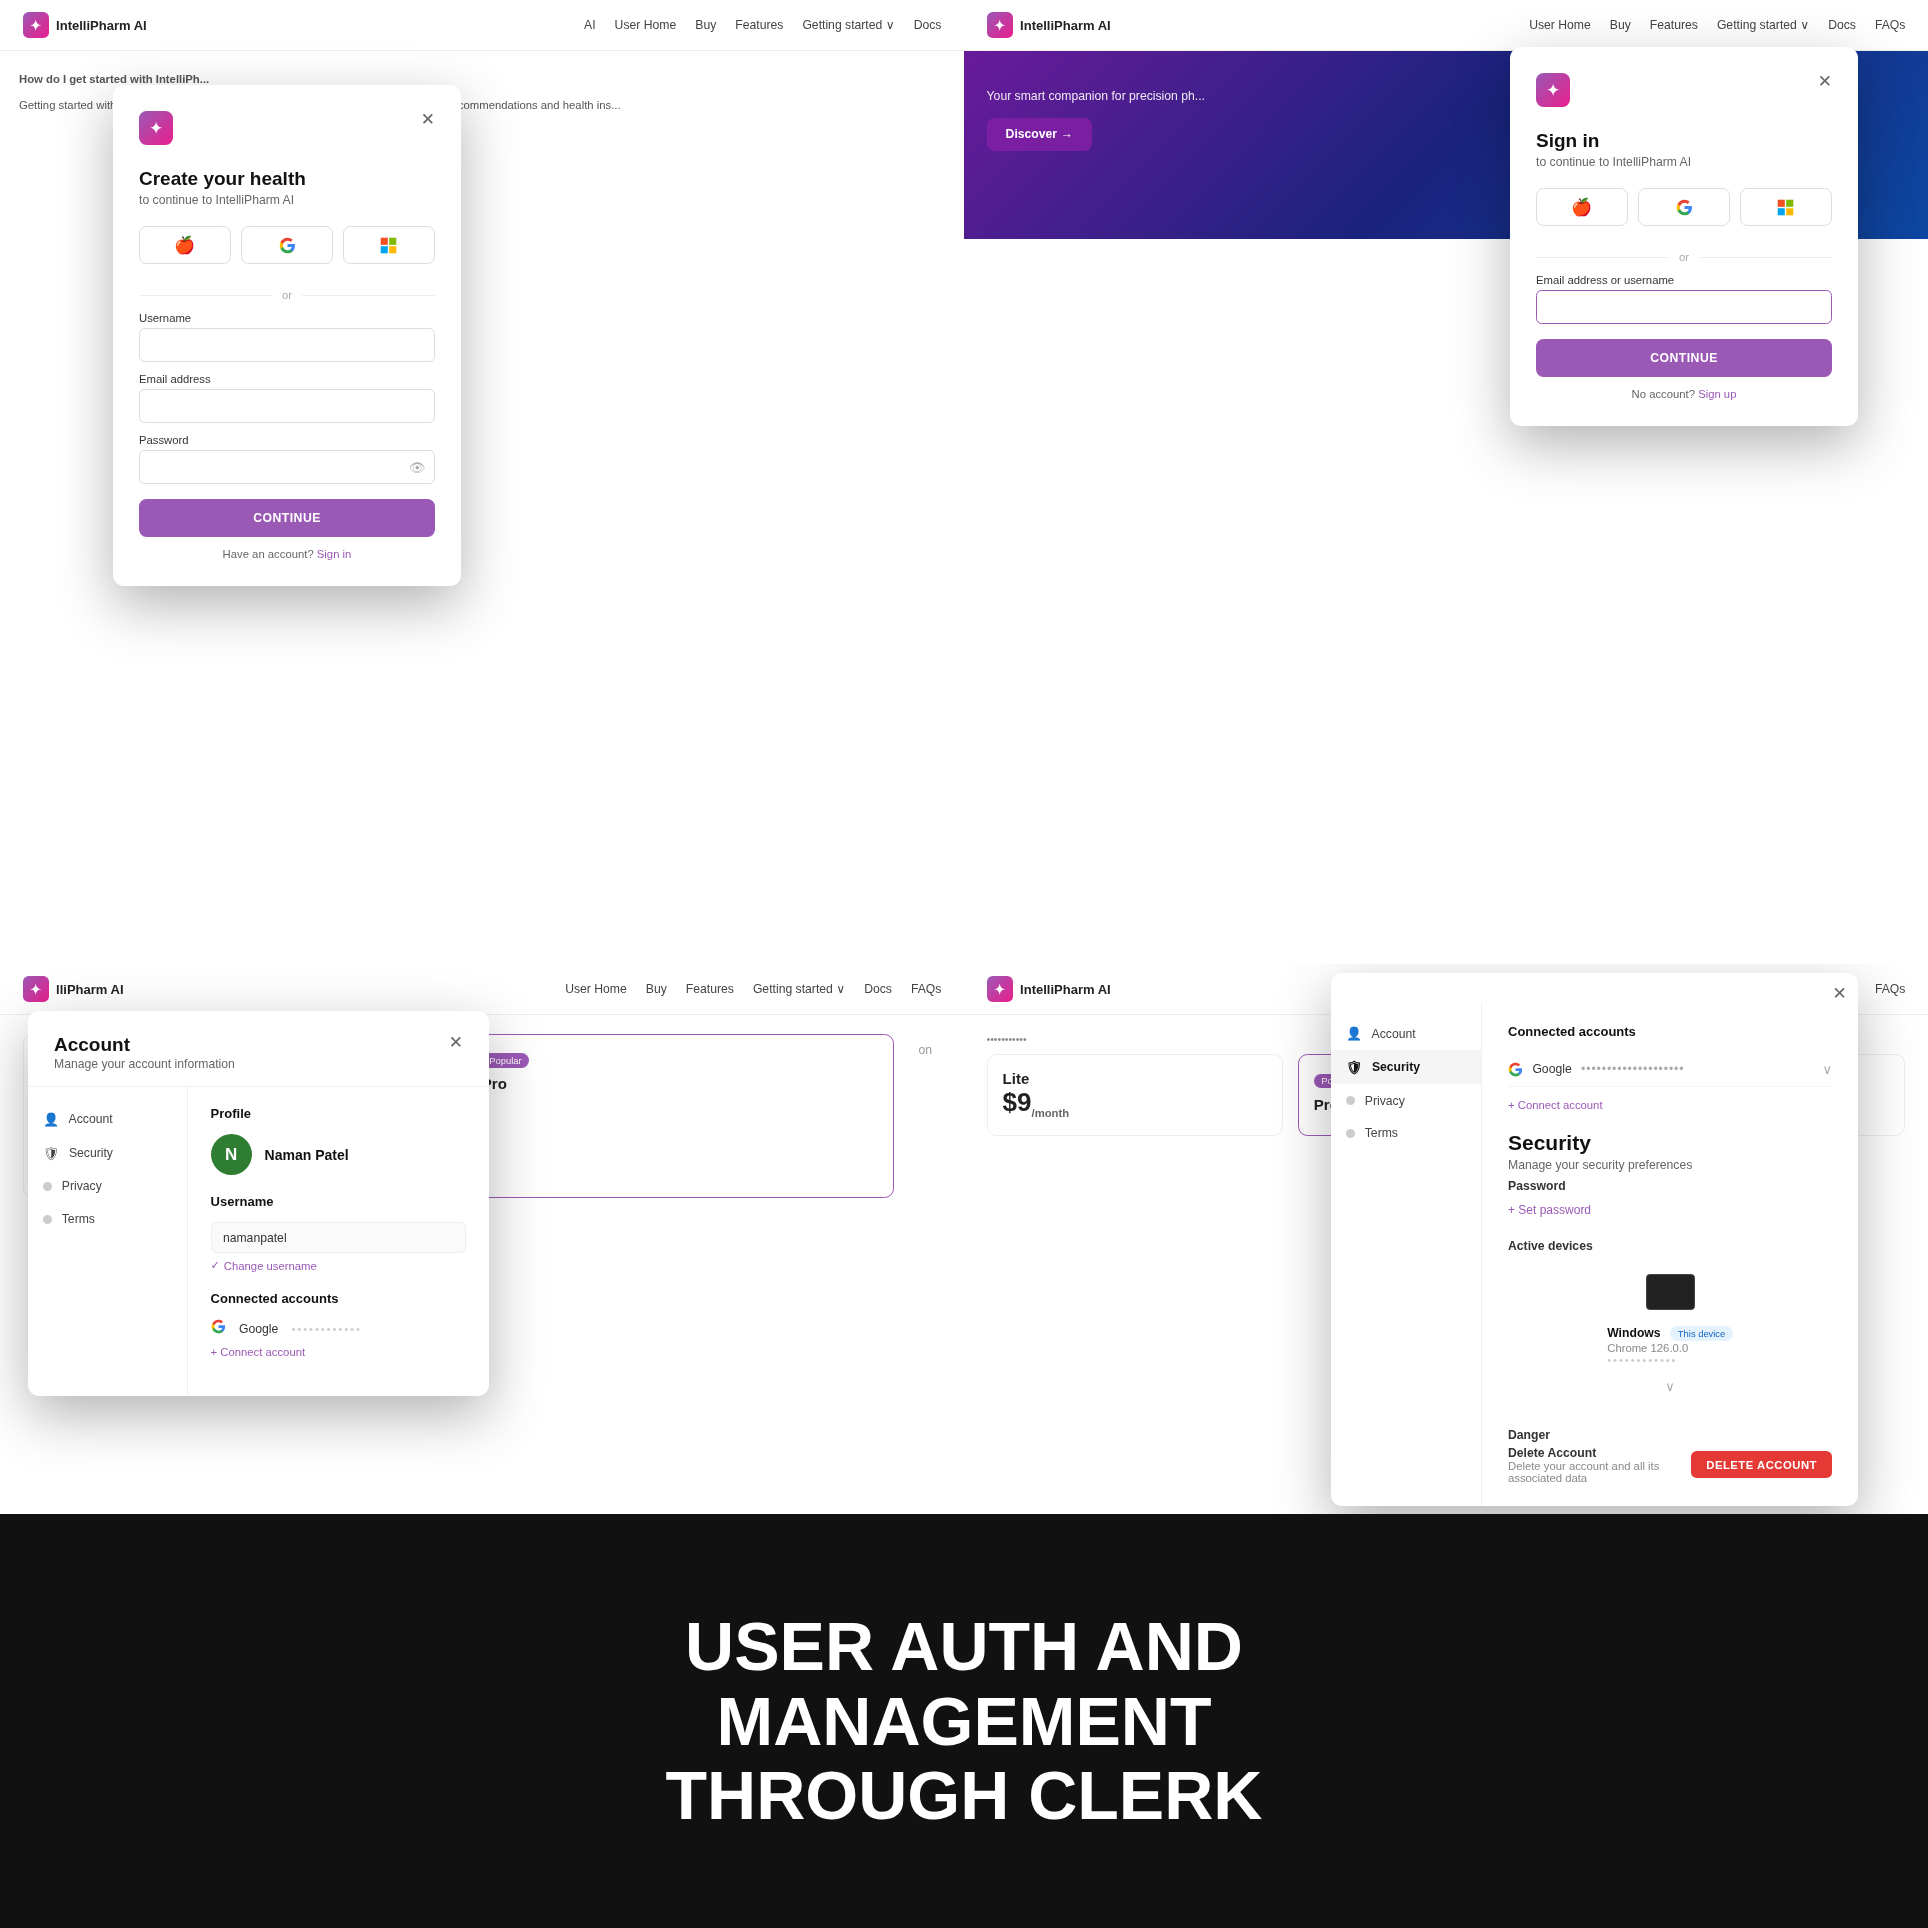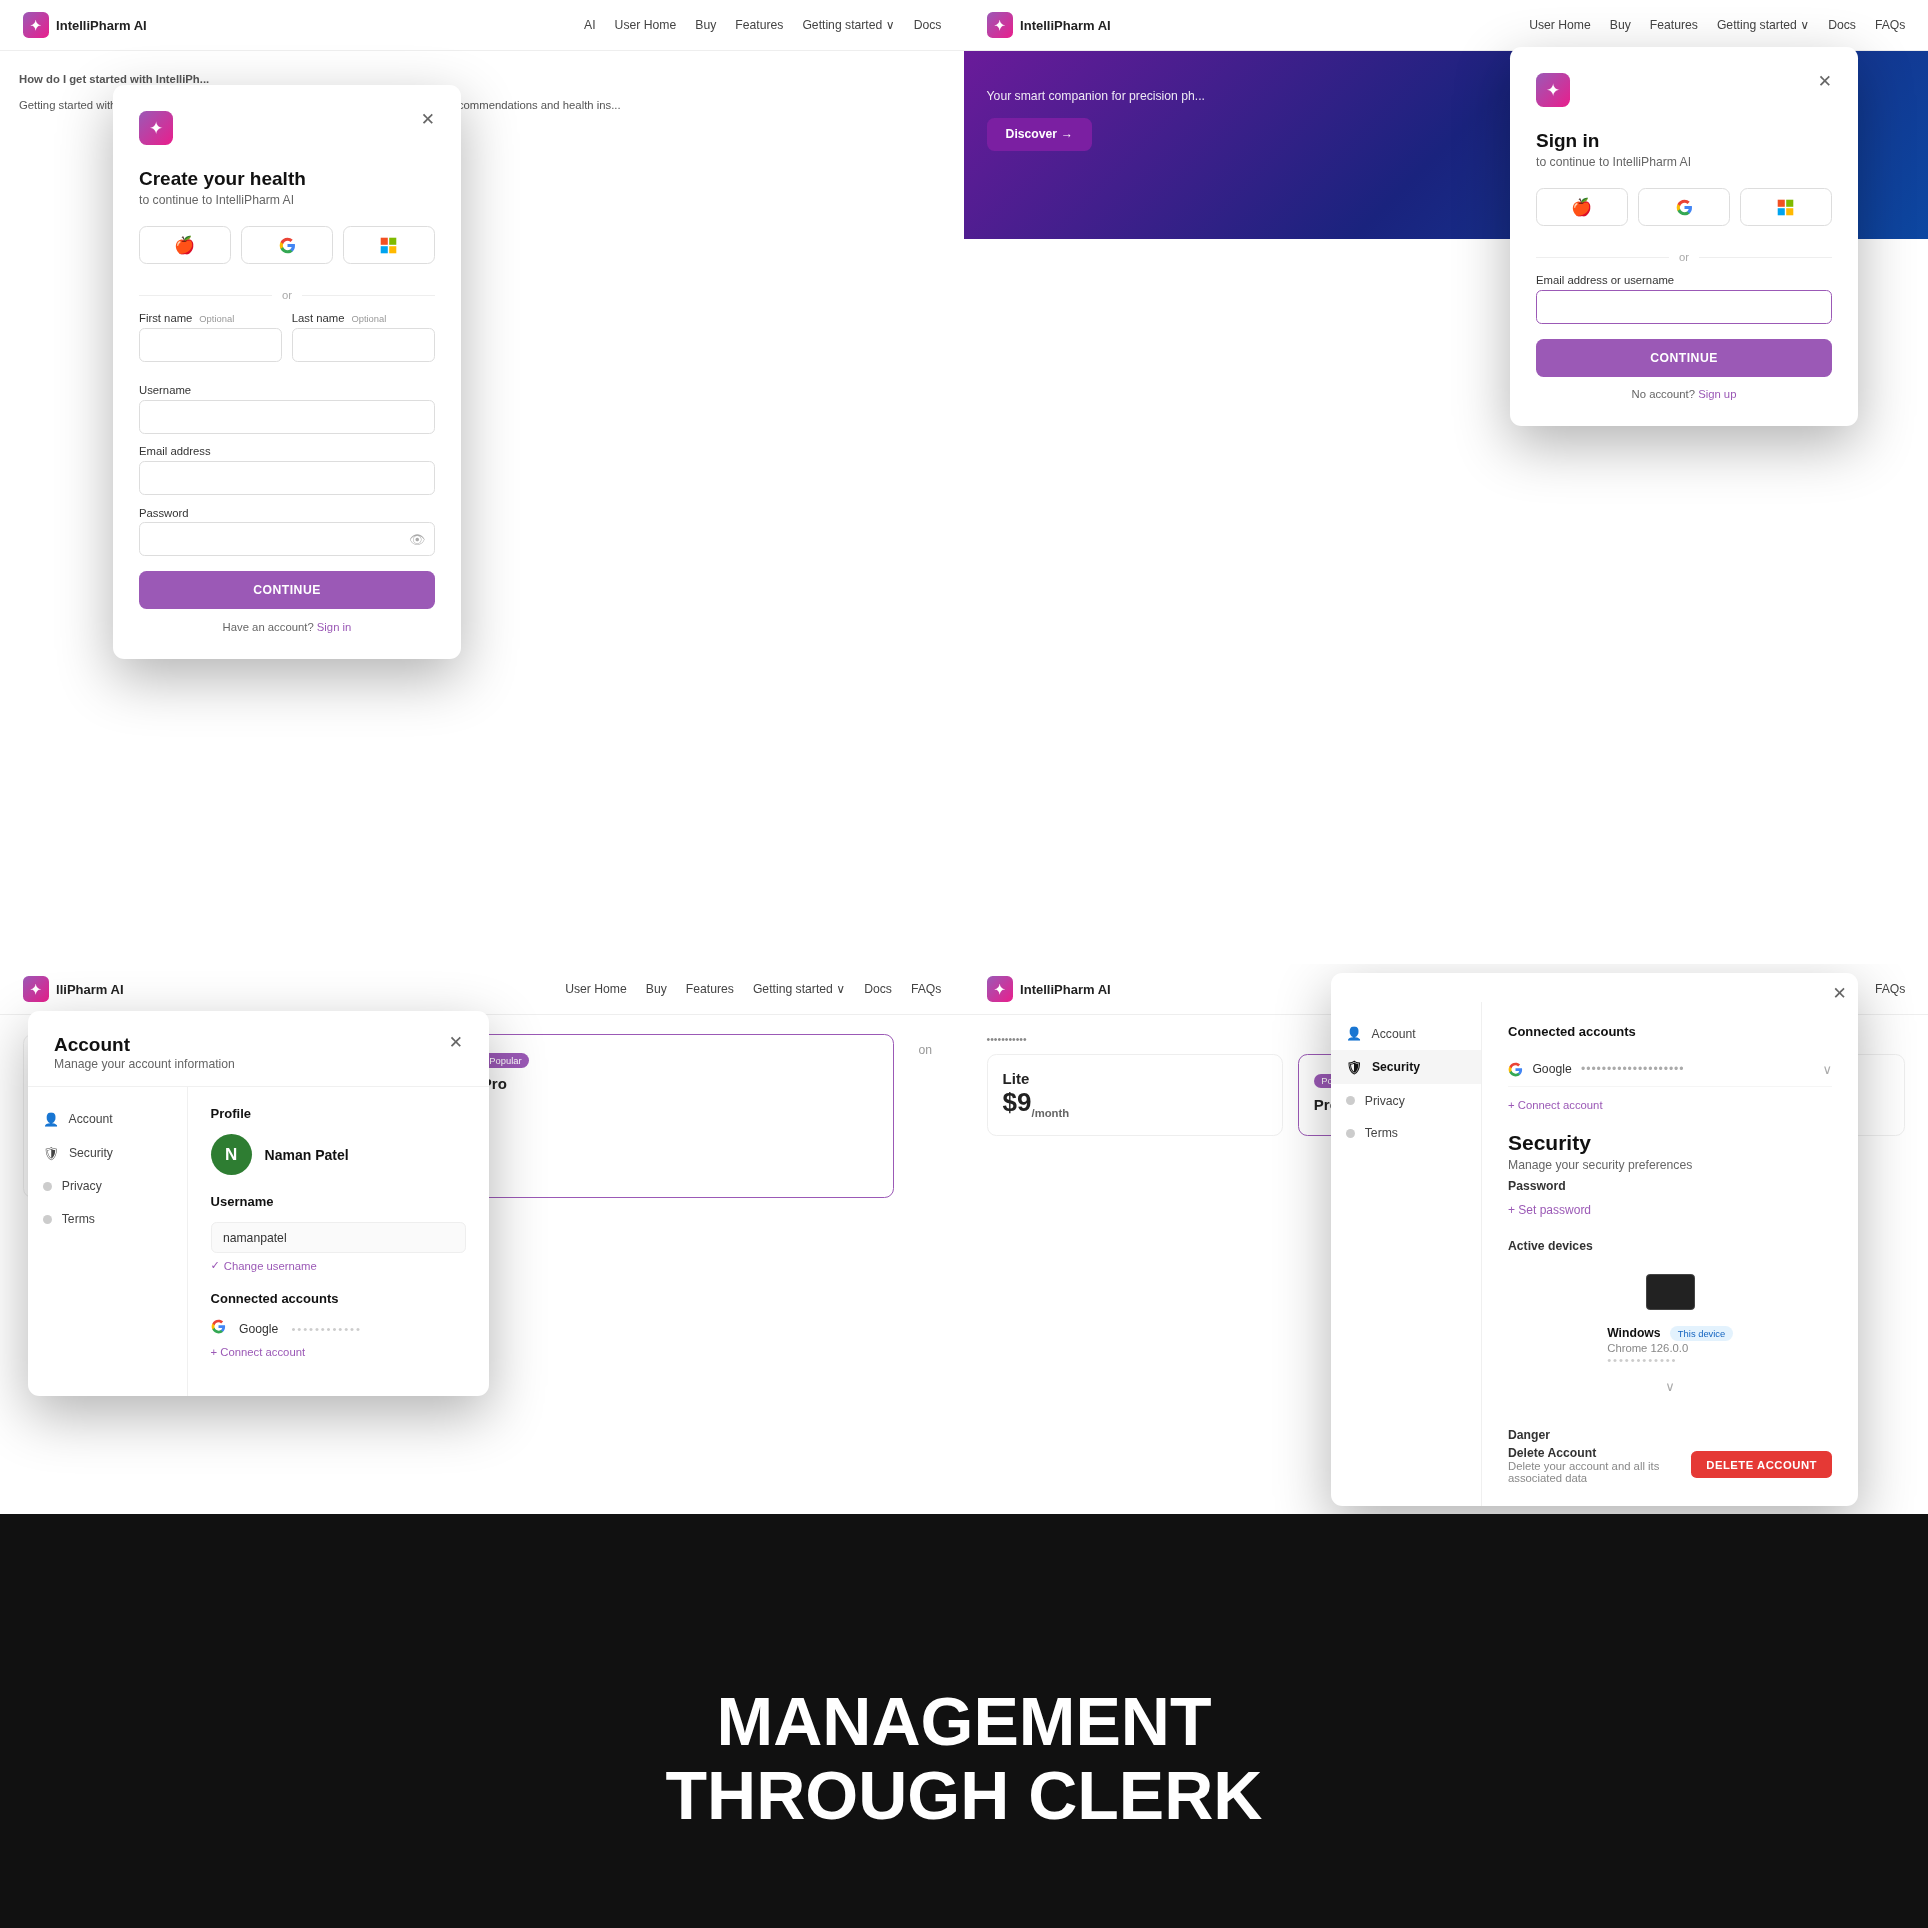--- a/index.html
+++ b/index.html
@@ -594,36 +594,20 @@
               <rect x="1" y="1" width="10" height="10" fill="#f25022"></rect>
               <rect x="13" y="1" width="10" height="10" fill="#7fba00"></rect>
               <rect x="1" y="13" width="10" height="10" fill="#00a4ef"></rect>
               <rect x="13" y="13" width="10" height="10" fill="#ffb900"></rect>
             </svg>
         </div>
       </div>
 
       <div class="or-divider">or</div>
 
-      <div class="form-row">
-        <div class="form-group">
-          <label class="form-label">
-            <span>First name</span>
-            <span class="form-label-optional">Optional</span>
-          </label>
-          <input class="form-input" type="text" style="">
-        </div>
-        <div class="form-group">
-          <label class="form-label">
-            <span>Last name</span>
-            <span class="form-label-optional">Optional</span>
-          </label>
-          <input class="form-input" type="text" style="">
-        </div>
-      </div>
 
       <div class="form-group">
         <label class="form-label">Username</label>
         <input class="form-input" type="text" style="">
       </div>
 
       <div class="form-group">
         <label class="form-label">Email address</label>
         <input class="form-input" type="email" style="">
       </div>
@@ -956,18 +940,18 @@
             <button class="btn-danger">DELETE ACCOUNT</button>
           </div>
         </div>
       </div>
     </div>
   </div>
 </div>
 
 <div class="bottom-banner">
   <div class="banner-text">
-    <br>
+    <span>USER AUTH AND</span><br>
     <span>MANAGEMENT</span><br>
     <span>THROUGH CLERK</span>
   </div>
 </div>
 
 
 </body></html>

